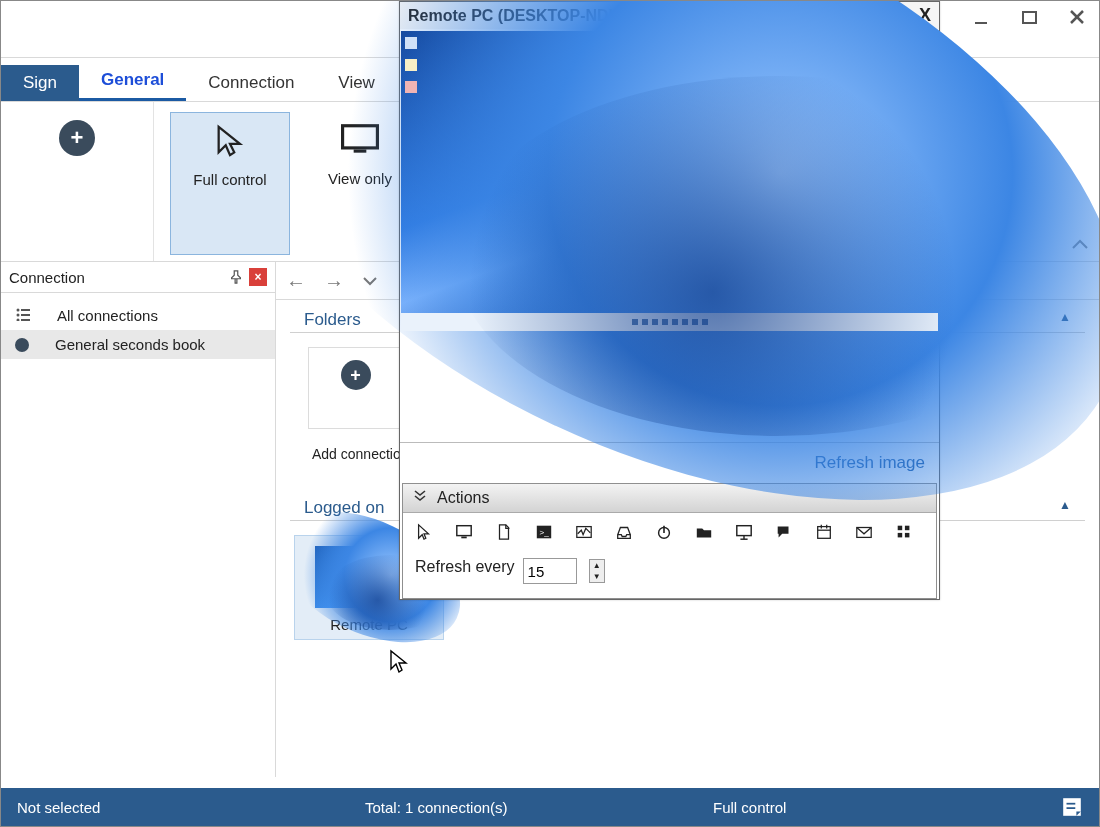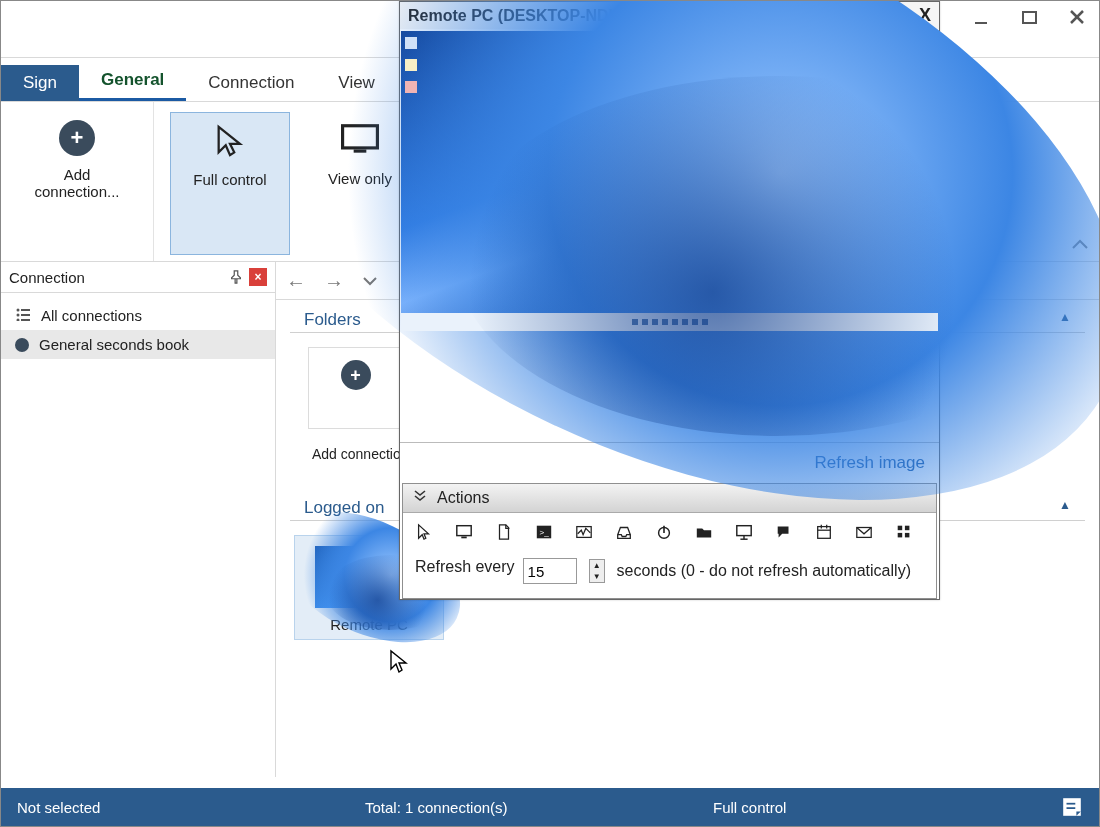--- a/index.html
+++ b/index.html
@@ -39,21 +39,21 @@
     color:#fff;
     padding:8px 22px;
     font-size:17px;
   }
   .menu-tab {
     padding:8px 22px;
     font-size:17px;
     color:#333;
   }
   .menu-tab.active {
-    color:#14532d;
+    color:#1d4ed8;
     font-weight:600;
     border-bottom:3px solid #1b5aa3;
   }
   .sign-in {
     margin-left:auto;
     border:1px solid #1b5aa3;
     color:#1b5aa3;
     padding:5px 10px;
     margin:4px 6px;
     font-size:16px;
@@ -110,21 +110,21 @@
     display:flex;align-items:center;justify-content:space-between;
     padding:6px 8px;
     border-bottom:1px solid #d9d9d9;
     font-size:15px;
   }
   .nav-header .btns { display:flex; gap:4px;}
   .pin-btn { width:18px;height:18px;display:flex;align-items:center;justify-content:center;color:#555;}
   .close-btn { width:18px;height:18px;background:#d9403a;color:#fff;display:flex;align-items:center;justify-content:center;font-size:12px;font-weight:bold;}
   .nav-list { padding:8px 0; }
   .nav-item {
-    display:flex;align-items:center;gap:10px;
+    display:flex;align-items:center;gap:26px;
     padding:6px 14px;
     font-size:15px;
   }
   .nav-item.sel { background:#e8e8e8; }
   .nav-bullet { width:14px;height:14px;border-radius:50%;background:#3a4b5c;}
   .nav-list-icon { color:#555; font-size:14px;}
 
   .main-area { flex:1; position:relative; }
   .crumb-bar {
     height:38px;border-bottom:1px solid #d9d9d9;
@@ -272,21 +272,20 @@
   <div class="menu-tab active">General</div>
   <div class="menu-tab">Connection</div>
   <div class="menu-tab">View</div>
   <div class="sign-in">Sign in</div>
 </div>
 
 <div class="ribbon">
   <div class="ribbon-group">
     <div class="ribbon-btn">
       <div class="circle-plus">+</div>
-      <span>Add connection...</span>
     </div>
   </div>
   <div class="ribbon-group" style="border-right:none;">
     <div class="ribbon-btn active">
       <div class="ribbon-icon">
         <svg width="34" height="34" viewBox="0 0 24 24">
             <path d="M4 2 L4 20 L9 15 L12 22 L15 20 L12 14 L19 14 Z" fill="none" stroke="#222" stroke-width="1.6"></path>
           </svg>
       </div>
       <span>Full control</span>
@@ -495,21 +494,20 @@
           </svg></span>
     </div>
     <div class="refresh-row">
       <span>Refresh every</span>
       <div class="spin">
         <input type="text" value="15" style="">
         <div class="updown">
             <b>▲</b>
             <b>▼</b>
           </div>
-        <span>seconds (0 - do not refresh automatically)</span>
       </div>
     </div>
   </div>
 </div>
 
 <svg class="cursor-svg" width="22" height="26">
   <path d="M2 2 L2 20 L7 15 L10 23 L13 21 L10 14 L17 14 Z" fill="#fff" stroke="#000" stroke-width="1.4"></path>
 </svg>
 
 </body></html>

